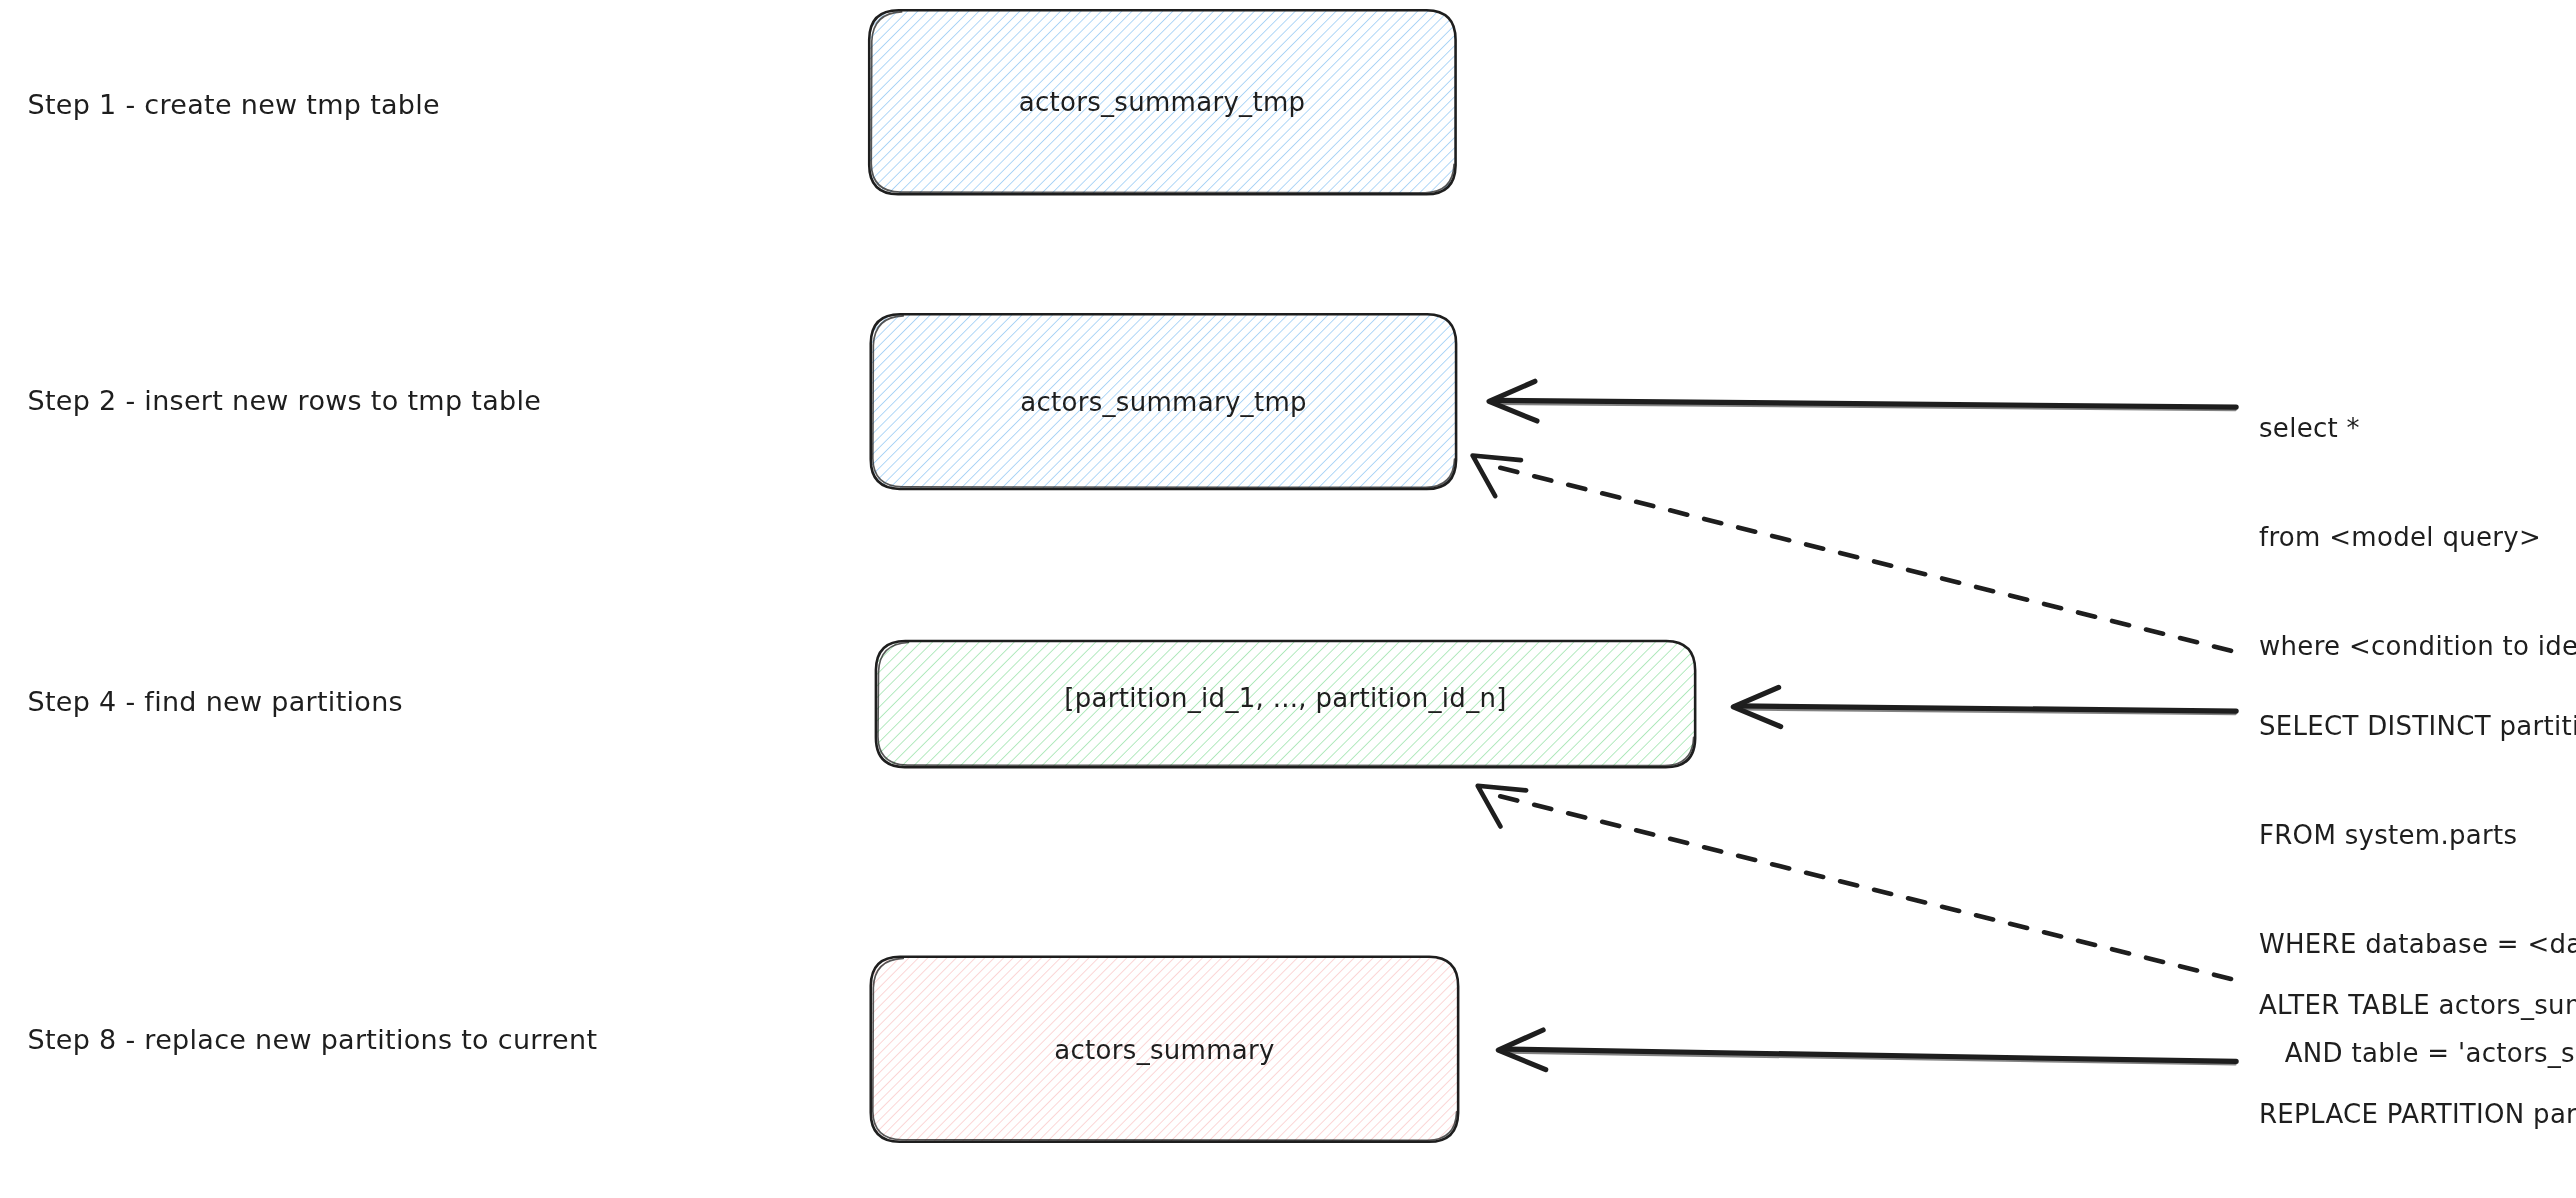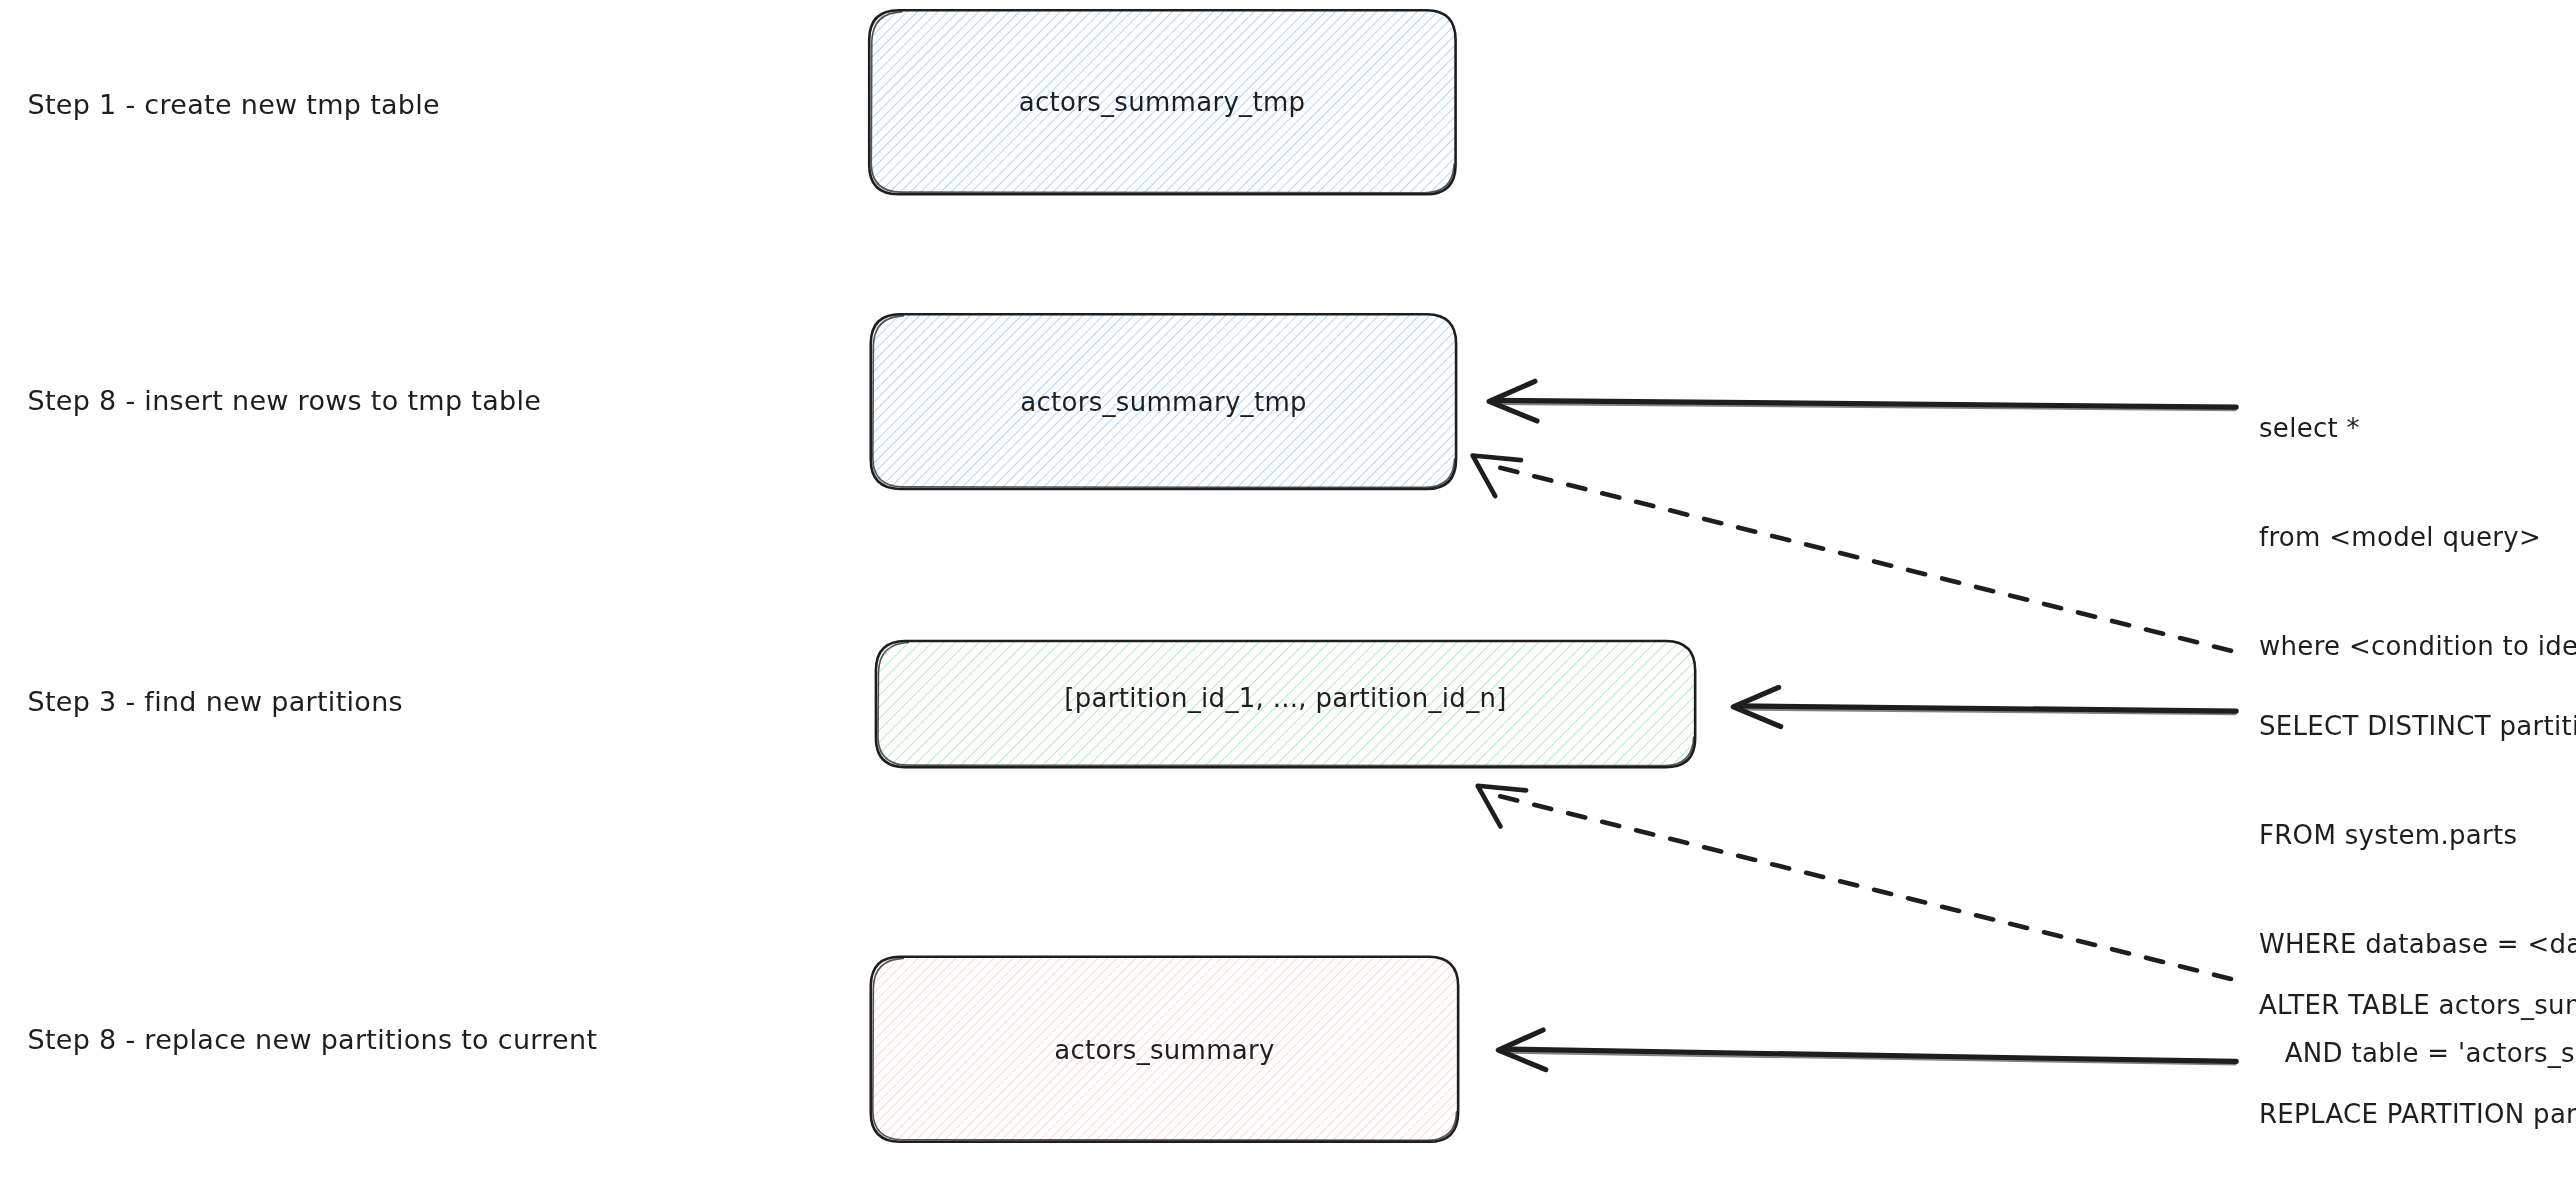--- a/index.html
+++ b/index.html
@@ -123,22 +123,22 @@
     <path d="M2995,1999 L2908,2038 L3000,2076" fill="none" stroke="#1e1e1e" stroke-width="10" stroke-linecap="round" stroke-linejoin="round"></path>
   </g>
 
   <g>
     <path d="M4330,1900 L2890,1540" fill="none" stroke="#1e1e1e" stroke-width="9" stroke-linecap="round" stroke-dasharray="34 34"></path>
     <path d="M2962,1534 L2868,1525 L2912,1604" fill="none" stroke="#1e1e1e" stroke-width="9" stroke-linecap="round" stroke-linejoin="round"></path>
   </g>
 </svg>
 
 <div class="step-label hand" style="left:15.5px;top:88px;">Step 1 - create new tmp table</div>
-<div class="step-label hand" style="left:15.5px;top:384px;">Step 8 - insert new rows to tmp table</div>
-<div class="step-label hand" style="left:15.5px;top:685px;">Step 3 - find new partitions</div>
+<div class="step-label hand" style="left:15.5px;top:384px;">Step 2 - insert new rows to tmp table</div>
+<div class="step-label hand" style="left:15.5px;top:685px;">Step 4 - find new partitions</div>
 <div class="step-label hand" style="left:15.5px;top:1023px;">Step 8 - replace new partitions to current</div>
 
 <div class="node" style="left:869px;top:10.3px;width:586px;height:184px;">
   <span class="node-label hand">actors_summary_tmp</span>
 </div>
 
 <div class="node" style="left:871px;top:314px;width:585px;height:175px;">
   <span class="node-label hand">actors_summary_tmp</span>
 </div>
 

